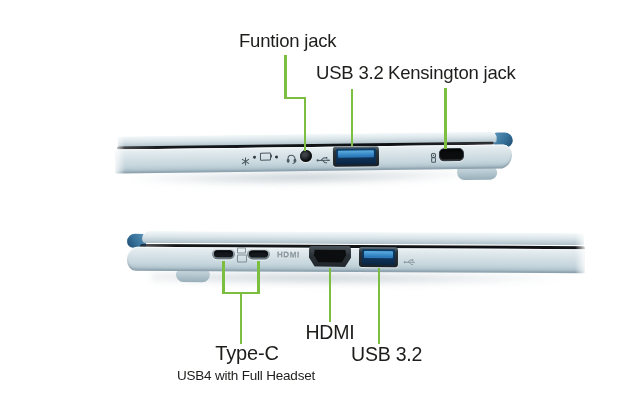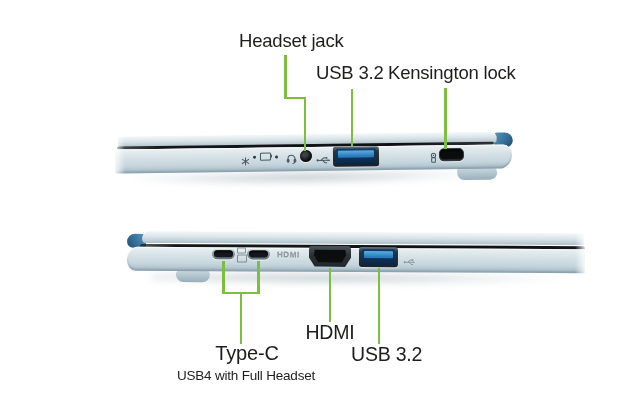--- a/index.html
+++ b/index.html
@@ -106,23 +106,23 @@
     width:1.6px; height:3px; background:#49575f; }
   .emboss-hdmi { font-size:8px; font-weight:bold; letter-spacing:.6px; color:#8d9aa2;
     text-shadow:0 .7px 0 rgba(255,255,255,.55), 0 -0.5px 0 rgba(60,75,84,.5); }
   .mini-glyph { border:1px solid rgba(84,99,109,.65); border-radius:1px; }
 </style>
 </head>
 <body>
 
 <div class="canvas">
 
-  <div class="callout-label lbl-top" style="left:239px; top:30px;">Headset jack</div>
+  <div class="callout-label lbl-top" style="left:239px; top:30px;">Funtion jack</div>
   <div class="callout-label lbl-top" style="left:316px; top:62px;">USB 3.2</div>
-  <div class="callout-label lbl-top" style="left:388px; top:62px;">Kensington lock</div>
+  <div class="callout-label lbl-top" style="left:388px; top:62px;">Kensington jack</div>
 
   <div class="gline v" style="left:284px; top:55px; height:44px;"></div>
   <div class="gline h" style="left:284px; top:96.8px; width:22px;"></div>
   <div class="gline v" style="left:303.6px; top:97px; height:54px;"></div>
   <div class="gline v" style="left:350.5px; top:89px; height:57px;"></div>
   <div class="gline v" style="left:444px; top:88px; height:61px;"></div>
 
   <div class="laptop laptop-right">
     <div class="shadow"></div>
     <div class="hinge"></div>

